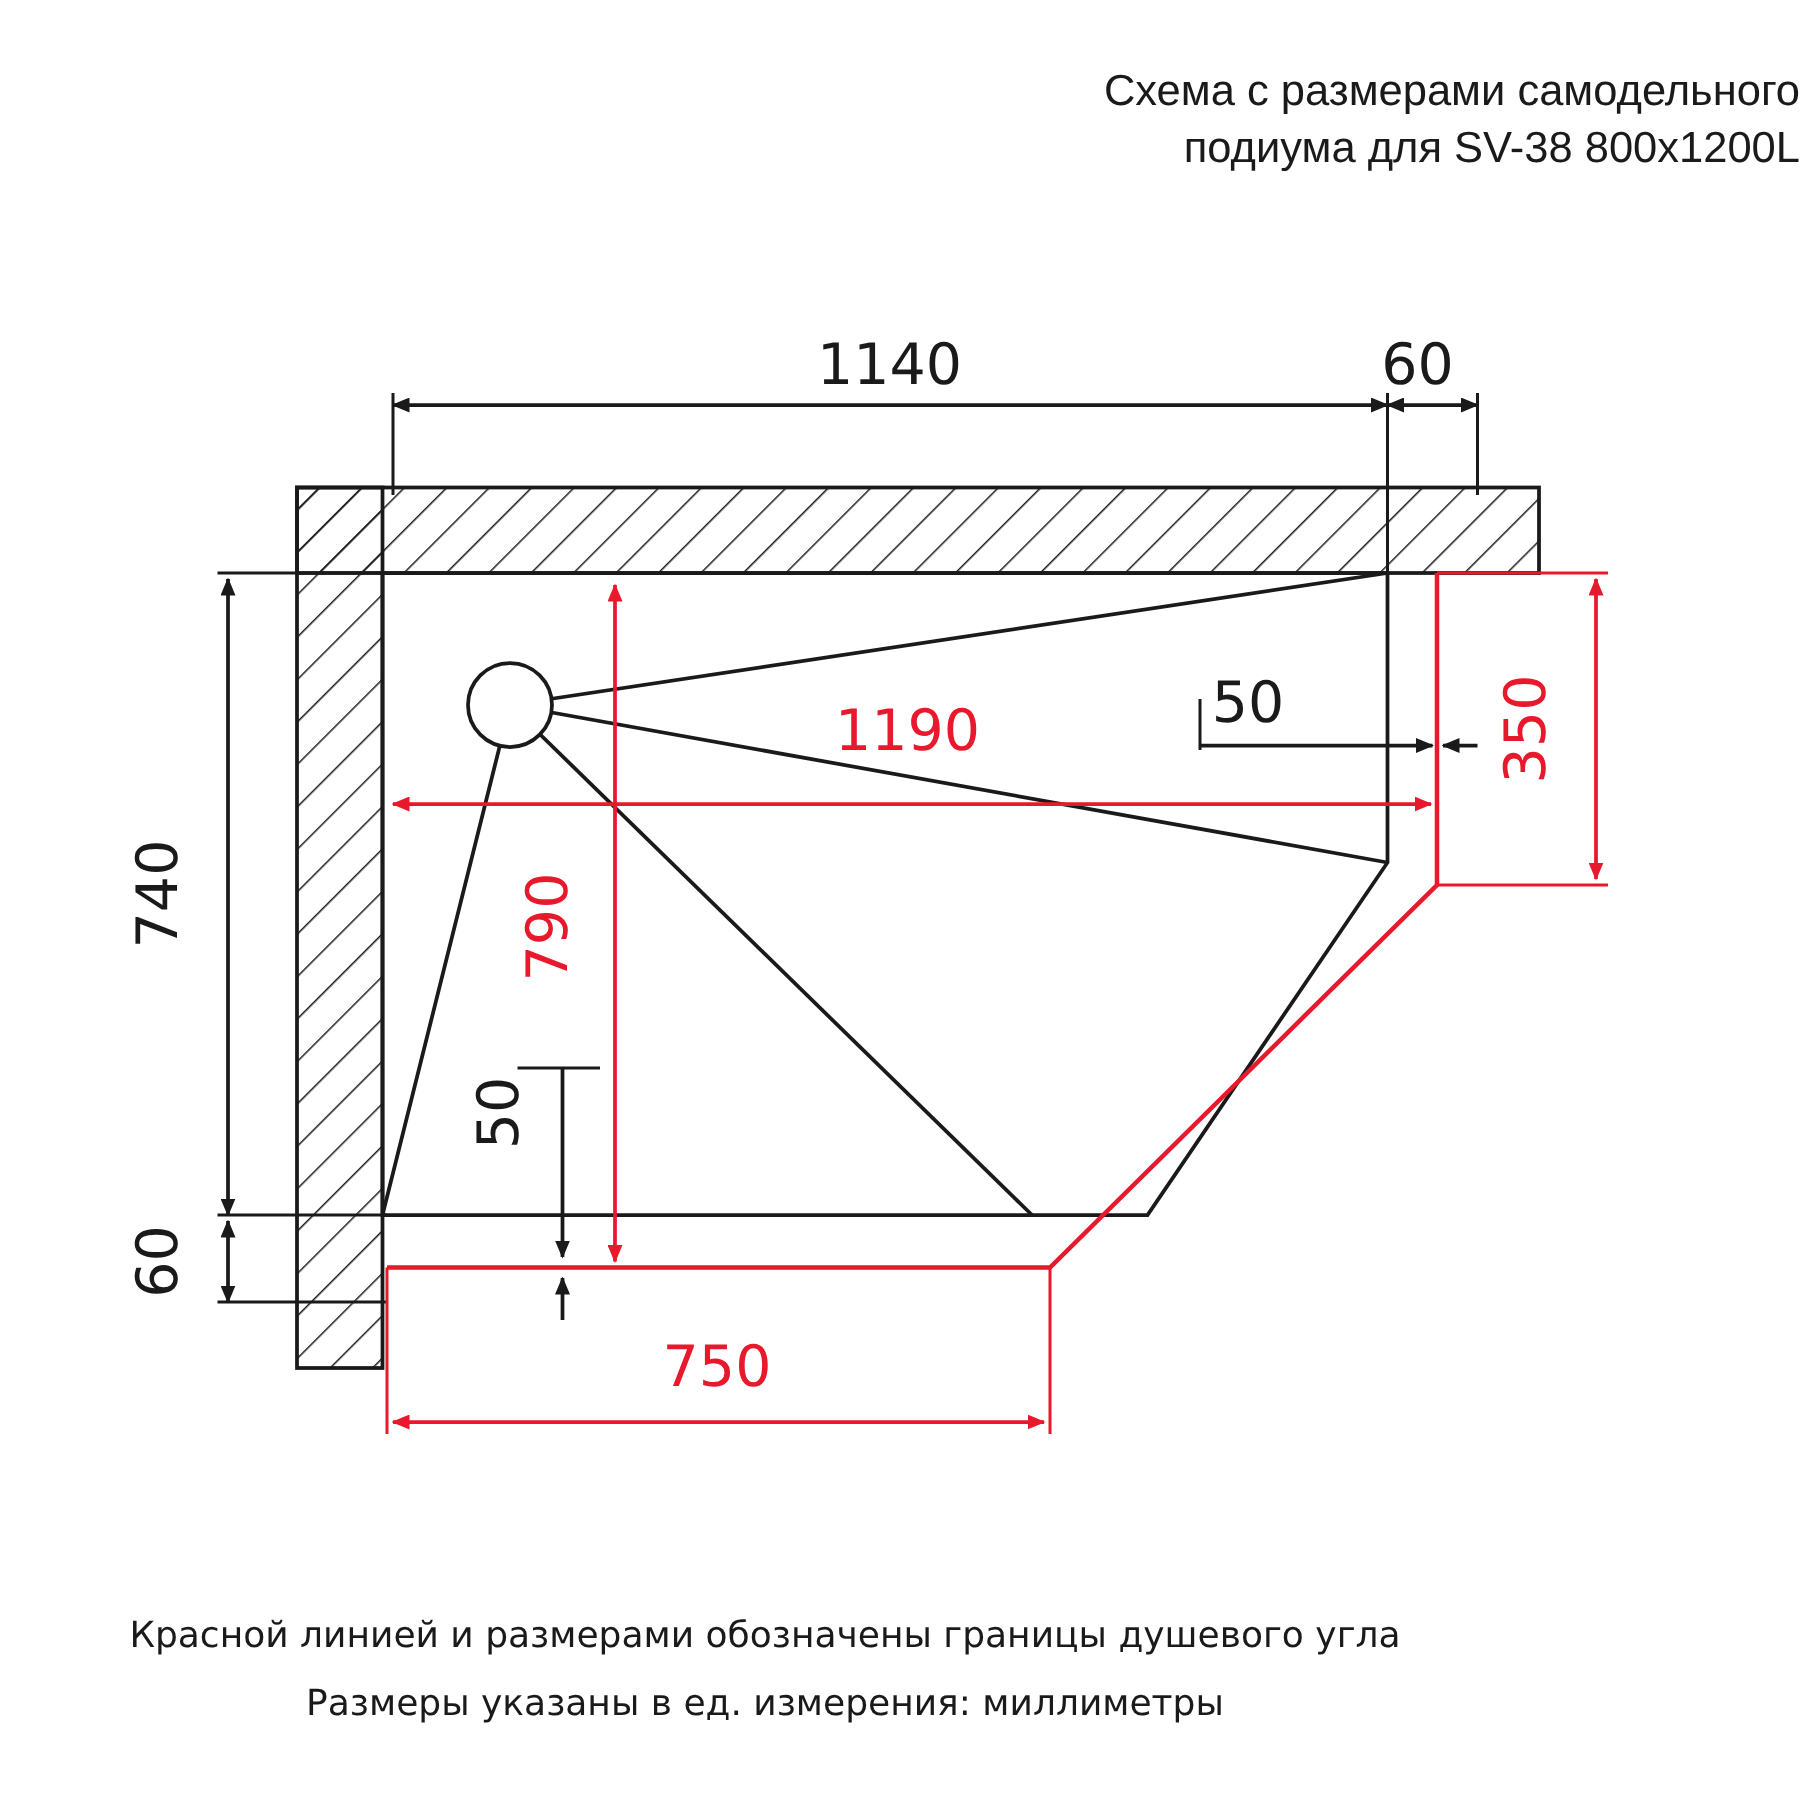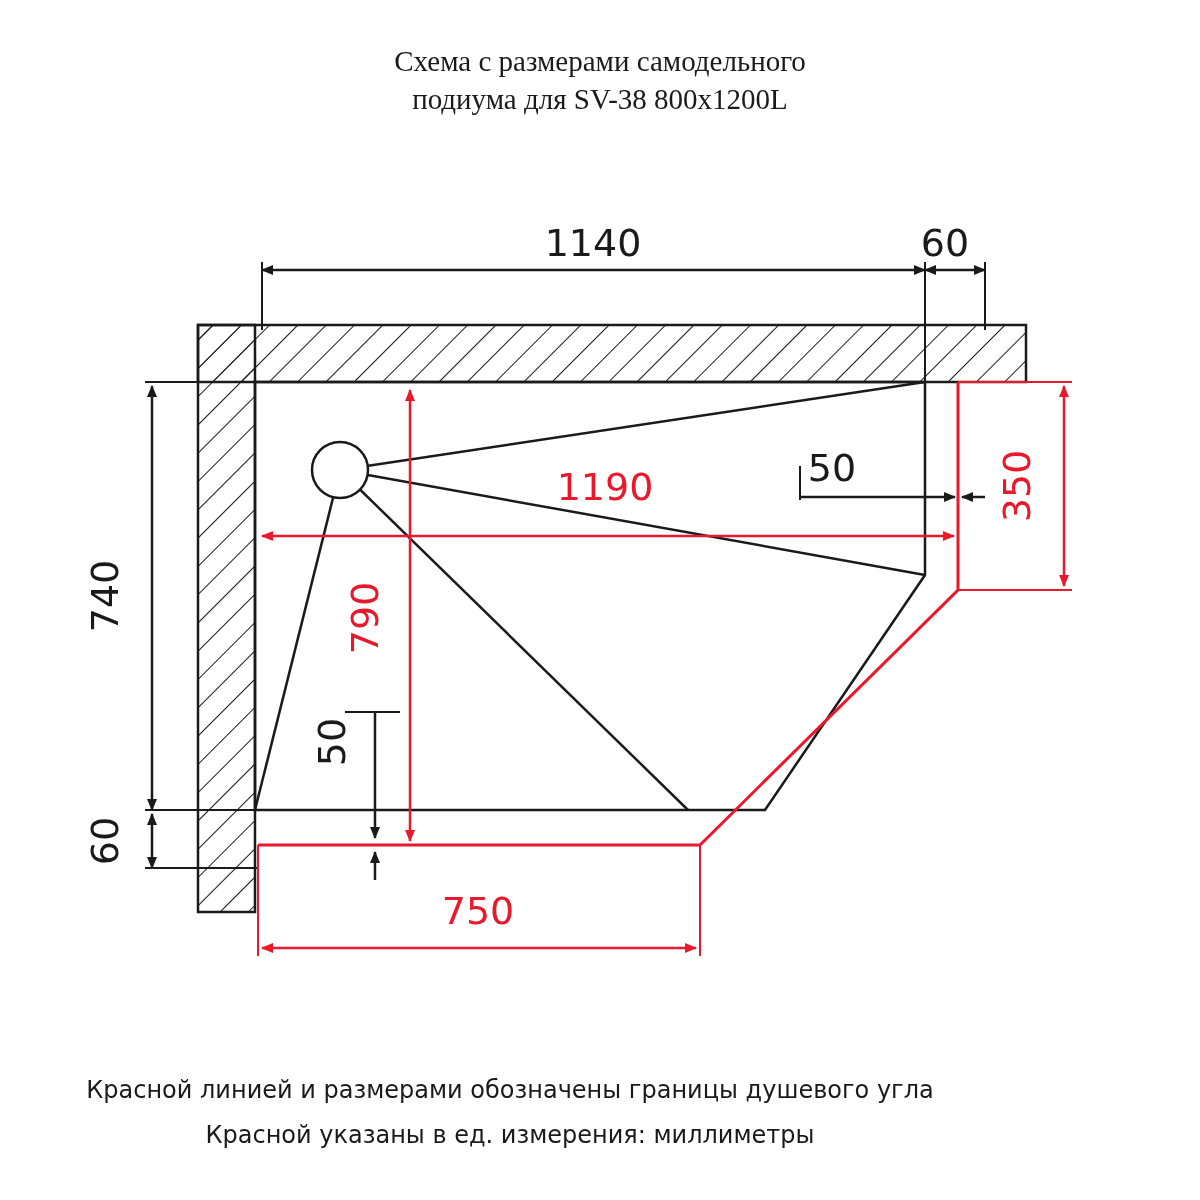--- a/index.html
+++ b/index.html
@@ -18,25 +18,25 @@
   .page {
     position: relative;
     width: 1200px;
     height: 1200px;
   }
   .title {
     position: absolute;
     top: 42px;
     left: 0;
     width: 1200px;
-    text-align: center;
+    text-align: right;
     font-size: 29px;
     line-height: 38px;
     color: #1a1a1a;
-    font-family: Liberation Serif, serif;
+    font-family: Liberation Sans, sans-serif;
   }
   .title-line { display: block; }
   .footnotes {
     position: absolute;
     top: 1068px;
     left: 0;
     width: 1020px;
     text-align: center;
     font-size: 24px;
     line-height: 45px;
@@ -170,16 +170,16 @@
       <line x1="262" y1="948" x2="696" y2="948" stroke="#e8192c" stroke-width="2.5" marker-start="url(#arrowRedStart)" marker-end="url(#arrowRedEnd)"></line>
       <line x1="258" y1="845" x2="258" y2="956" stroke="#e8192c" stroke-width="2"></line>
       <line x1="700" y1="845" x2="700" y2="956" stroke="#e8192c" stroke-width="2"></line>
       <text class="dim-red" x="478" y="924" text-anchor="middle">750</text>
     </g>
 
   </svg>
 
   <div class="footnotes">
     <span class="footnote">Красной линией и размерами обозначены границы душевого угла</span>
-    <span class="footnote">Красной указаны в ед. измерения: миллиметры</span>
+    <span class="footnote">Размеры указаны в ед. измерения: миллиметры</span>
   </div>
 
 </div>
 
 </body></html>

